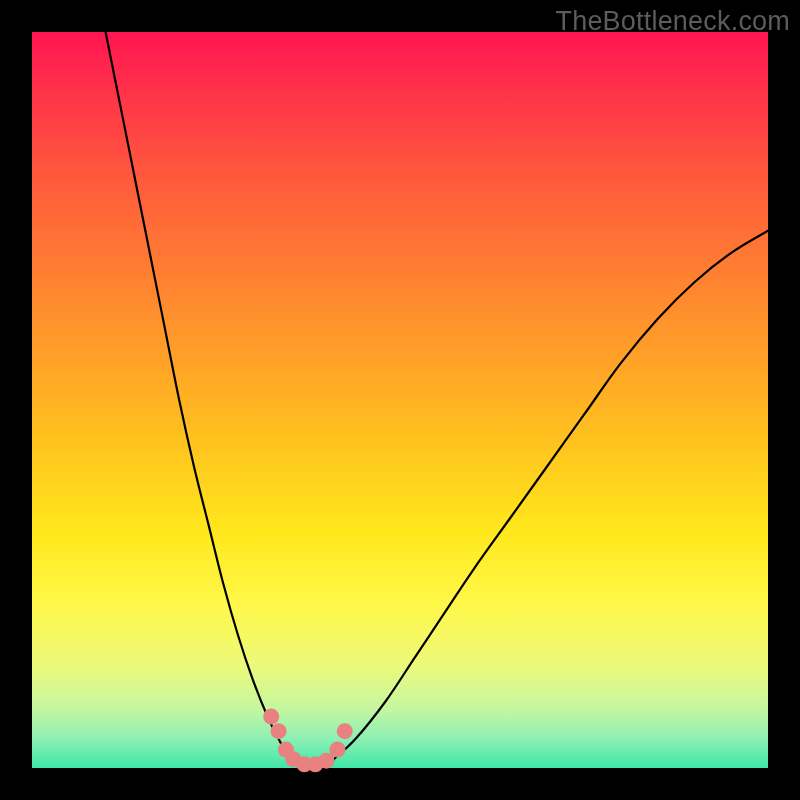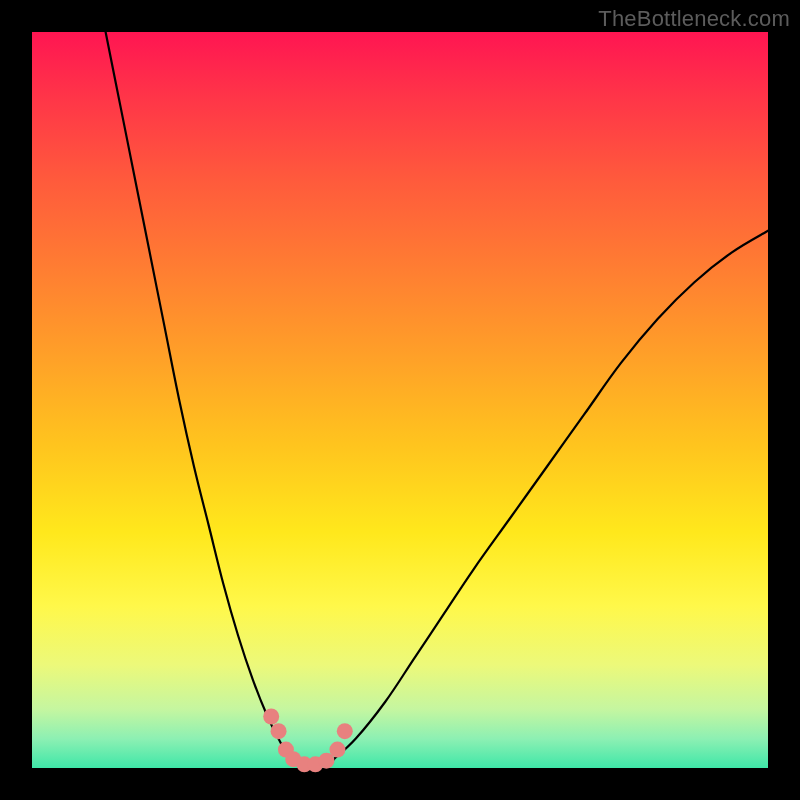--- a/index.html
+++ b/index.html
@@ -39,21 +39,21 @@
       #ecf97a 86%,
       #c5f6a0 92%,
       #8df0b3 96%,
       #3fe7a8 100%
     );
   }
   .watermark {
     position: absolute;
     top: 6px;
     right: 10px;
-    font-size: 22px;
+    font-size: 27px;
     font-weight: 500;
     color: #5c5c5c;
     letter-spacing: 0.2px;
     user-select: none;
   }
   svg.curve {
     position: absolute;
     top: 0;
     left: 0;
     width: 736px;

